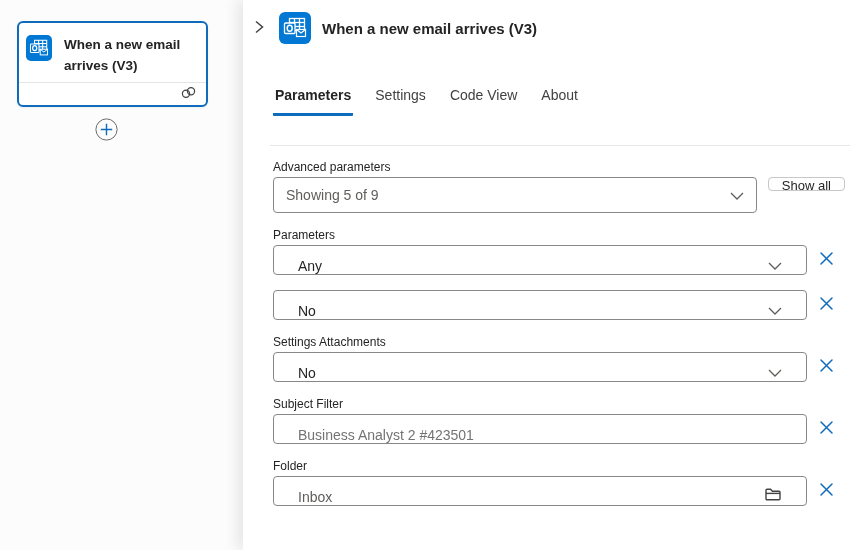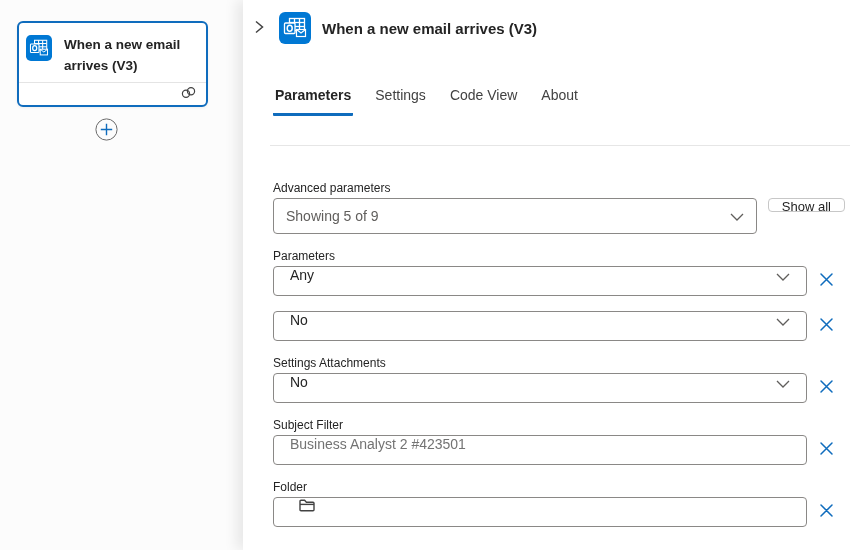--- a/index.html
+++ b/index.html
@@ -52,39 +52,39 @@
     padding: 0 2px 10px 2px; border-bottom: 3px solid transparent; border-radius: 1px;
   }
   .tab.active { font-weight: 700; color: #242424; border-bottom-color: #0F6CBD; }
 
   .panel-divider { border-bottom: 1px solid #e6e6e6; margin: 29px 0 0 27px; }
 
   .content { padding: 0 5px 0 30px; }
 
   .field-label { font-size: 12px; color: #242424; margin-bottom: 3px; }
 
-  .adv-section { margin-top: 35px; }
+  .adv-section { margin-top: 14px; }
   .adv-row { display: flex; gap: 11px; align-items: stretch; }
   .adv-dropdown {
     flex: 1; height: 36px; border: 1px solid #8A8886; border-radius: 4px; background: #fff;
     display: flex; align-items: center; padding: 0 12px; cursor: pointer;
   }
   .adv-dropdown .val { flex: 1; font-size: 14px; color: #605E5C; }
   .btn {
     height: 14px; padding: 0 13px; background: #fff; border: 1px solid #c7c7c7;
     border-radius: 4px; font-size: 13px; color: #242424; cursor: pointer;
     font-family: inherit; white-space: nowrap;
   }
 
   .field { margin-top: 15px; }
   .field:first-of-type { margin-top: 24px; }
   .field-row { display: flex; align-items: center; padding-right: 11px; }
   .control {
     flex: 1; height: 30px; border: 1px solid #8A8886; border-radius: 4px; background: #fff;
-    display: flex; align-items: flex-start; padding: 0 16px; cursor: pointer;
+    display: flex; align-items: flex-end; padding: 0 24px; cursor: pointer;
   }
   .control .val { flex: 1; font-size: 14px; color: #242424; }
   .control .val.muted { color: #605E5C; }
   .control input {
     flex: 1; border: none; outline: none; font-size: 14px; color: #737373;
     font-family: inherit; background: transparent; padding: 0;
   }
   .icon-btn { background: none; border: none; cursor: pointer; padding: 0; display: flex; align-items: center; }
   .x-btn { margin-left: 12px; width: 15px; height: 15px; justify-content: center; }
   .folder-btn { margin-left: 8px; }
@@ -265,20 +265,21 @@
               </svg>
           </span>
         </button>
       </div>
     </div>
 
     <div class="field">
       <div class="field-label">Folder</div>
       <div class="field-row">
         <div class="control">
+          <span class="val muted">Inbox</span>
           <button class="icon-btn folder-btn">
             <span>
               <svg width="18" height="15" viewBox="0 0 18 15">
                 <path d="M2 3.2 a1 1 0 0 1 1-1 h3.6 l1.8 2 h6.6 a1 1 0 0 1 1 1 v6.6 a1 1 0 0 1 -1 1 H3 a1 1 0 0 1 -1-1 z" fill="none" stroke="#424242" stroke-width="1.4"></path>
                 <path d="M2 6.4 h14" stroke="#424242" stroke-width="1.4"></path>
               </svg>
             </span>
           </button>
         </div>
         <button class="icon-btn x-btn">

